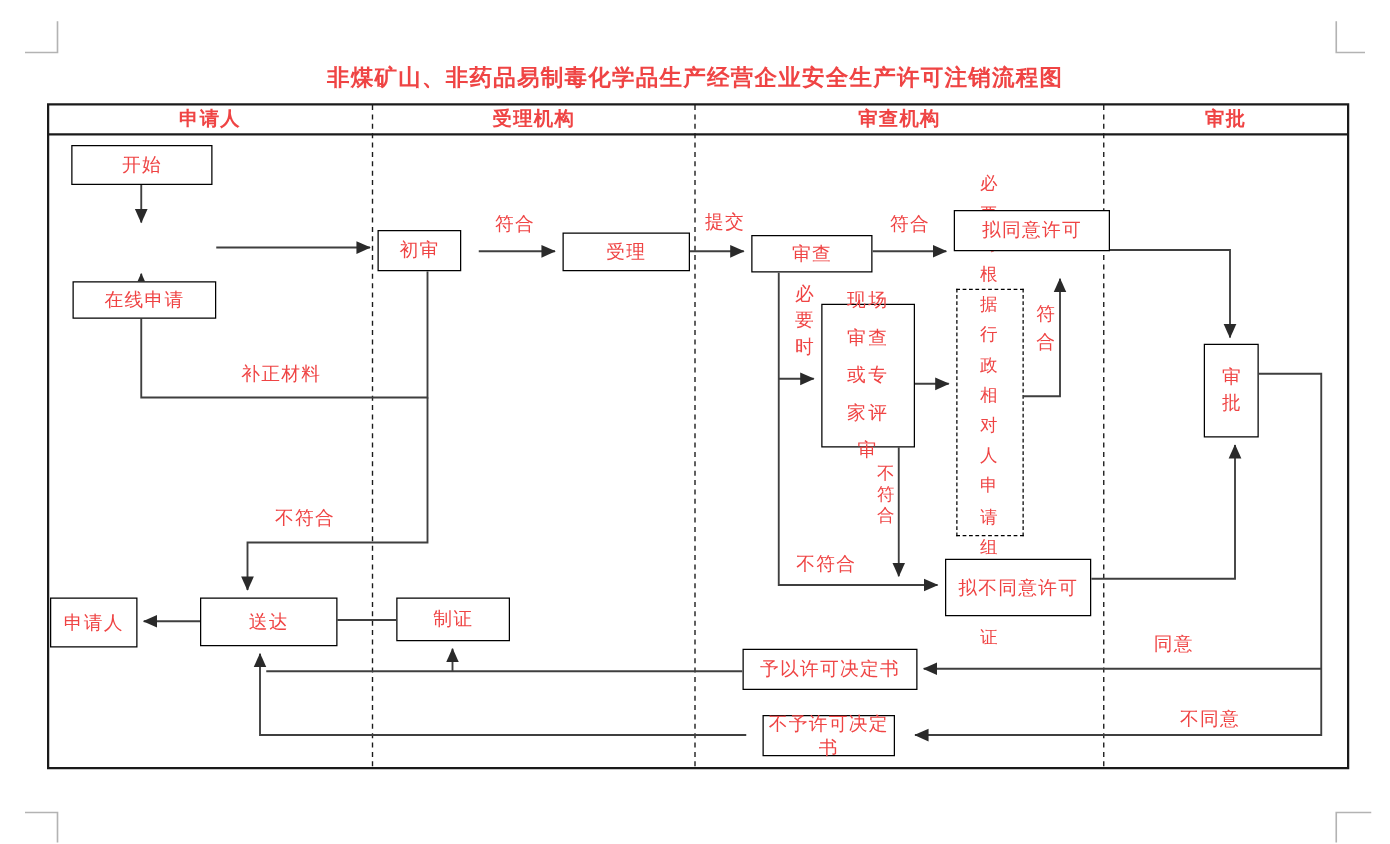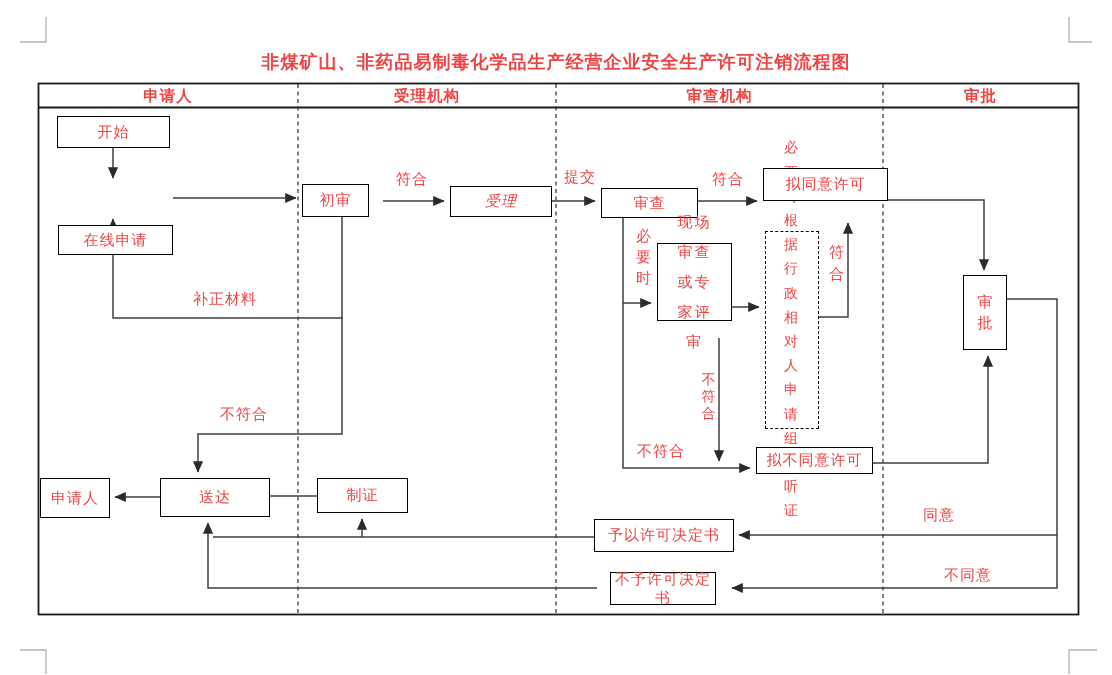--- a/index.html
+++ b/index.html
@@ -88,30 +88,30 @@
   <div class="title">非煤矿山、非药品易制毒化学品生产经营企业安全生产许可注销流程图</div>
 
   <div class="colhead" style="left:38px;width:260px;">申请人</div>
   <div class="colhead" style="left:298px;width:258px;">受理机构</div>
   <div class="colhead" style="left:556px;width:327px;">审查机构</div>
   <div class="colhead" style="left:883px;width:195px;">审批</div>
 
   <div class="node" style="left:57px;top:116px;width:113px;height:32px;">开始</div>
   <div class="node" style="left:58px;top:183px;width:115px;height:30px;margin-top:42px;">在线申请</div>
   <div class="node" style="left:302px;top:184px;width:67px;height:33px;">初审</div>
-  <div class="node" style="left:450px;top:186px;width:102px;height:31px;font-style:italic;">受理</div>
+  <div class="node" style="left:450px;top:186px;width:102px;height:31px;">受理</div>
   <div class="node" style="left:601px;top:188px;width:97px;height:30px;">审查</div>
-  <div class="node" style="left:657px;top:243px;width:75px;height:78px;">
+  <div class="node" style="left:657px;top:243px;width:75px;height:115px;">
     <span class="wrap" style="width:48px;line-height:30px;">现场审查或专家评审</span>
   </div>
   <div class="node dashed" style="left:765px;top:231px;width:54px;height:198px;">
     <span class="wrap" style="width:31px;font-size:14px;line-height:24.2px;">必要时根据行政相对人申请组织听证</span>
   </div>
   <div class="node" style="left:763px;top:168px;width:125px;height:33px;">拟同意许可</div>
-  <div class="node" style="left:756px;top:447px;width:117px;height:27px;">拟不同意许可</div>
+  <div class="node" style="left:756px;top:447px;width:117px;height:46px;">拟不同意许可</div>
   <div class="node" style="left:963px;top:275px;width:44px;height:75px;">
     <span class="wrap" style="width:17px;line-height:21px;letter-spacing:0;">审批</span>
   </div>
   <div class="node" style="left:594px;top:519px;width:140px;height:33px;">予以许可决定书</div>
   <div class="node" style="left:610px;top:572px;width:106px;height:33px;">不予许可决定书</div>
   <div class="node" style="left:317px;top:478px;width:91px;height:35px;">制证</div>
   <div class="node" style="left:160px;top:478px;width:110px;height:39px;text-align:center;">送达</div>
   <div class="node" style="left:40px;top:478px;width:70px;height:40px;">申请人</div>
 
   <div class="lbl" style="left:396px;top:170px;">符合</div>

